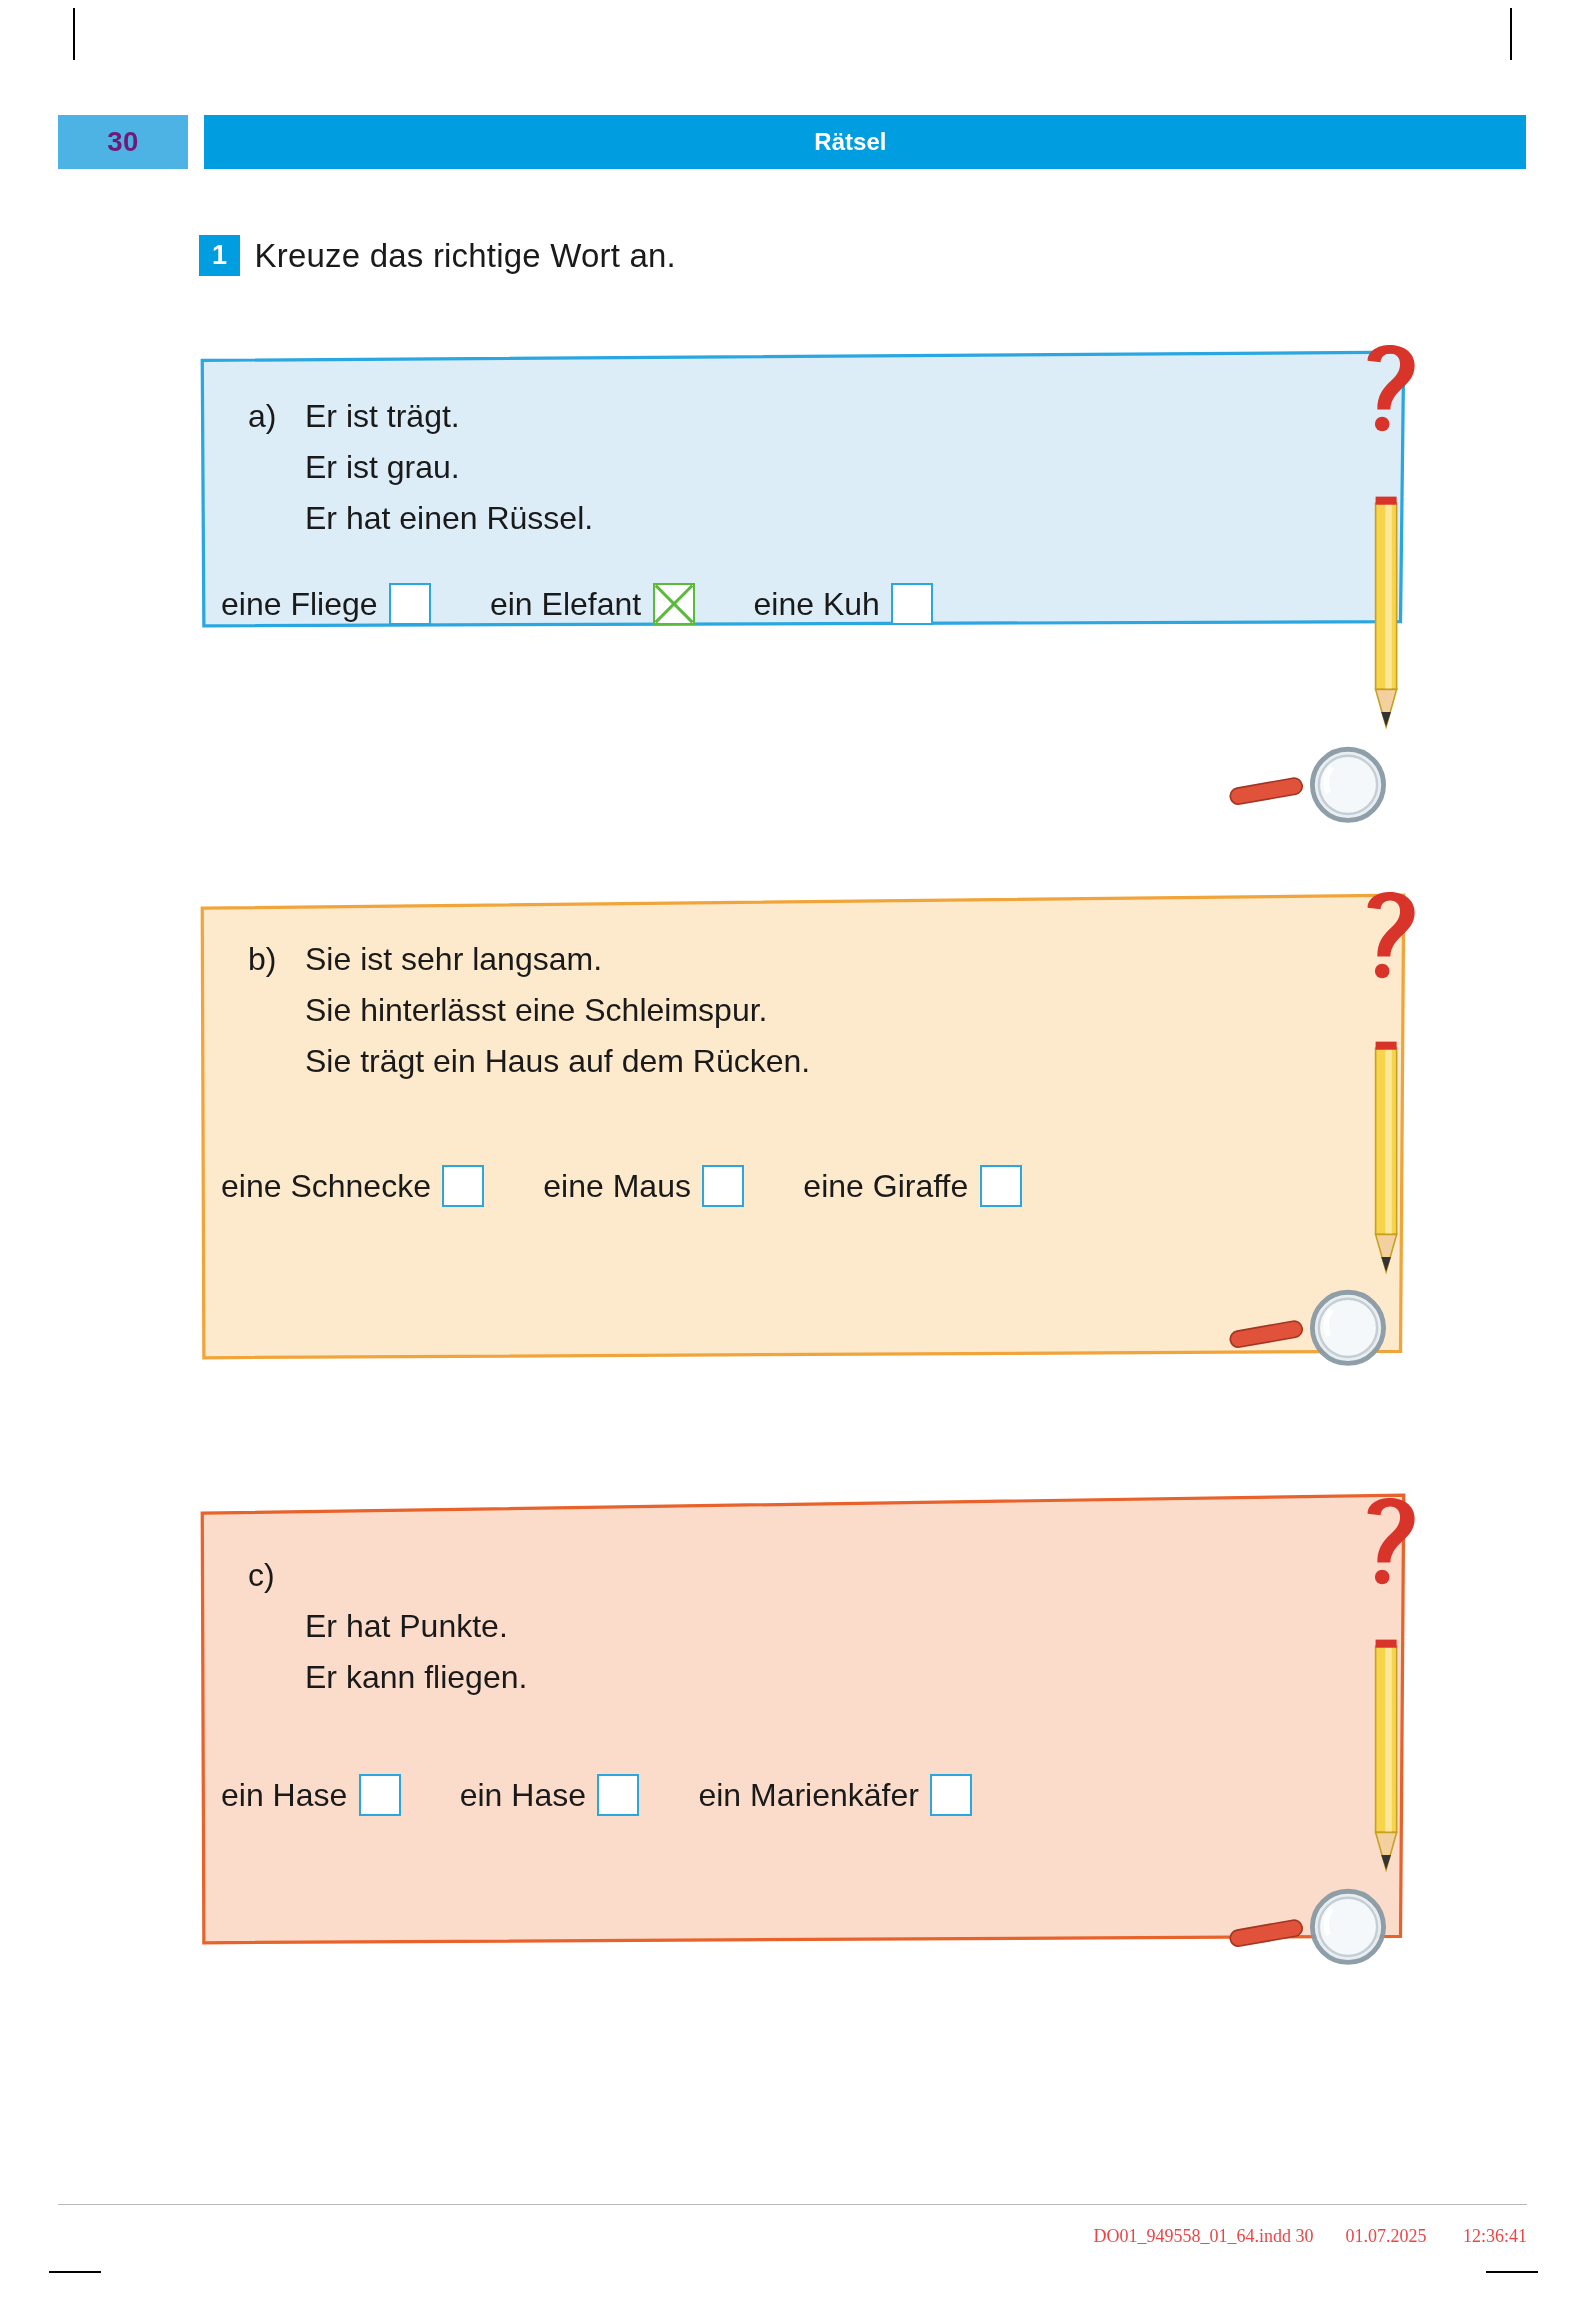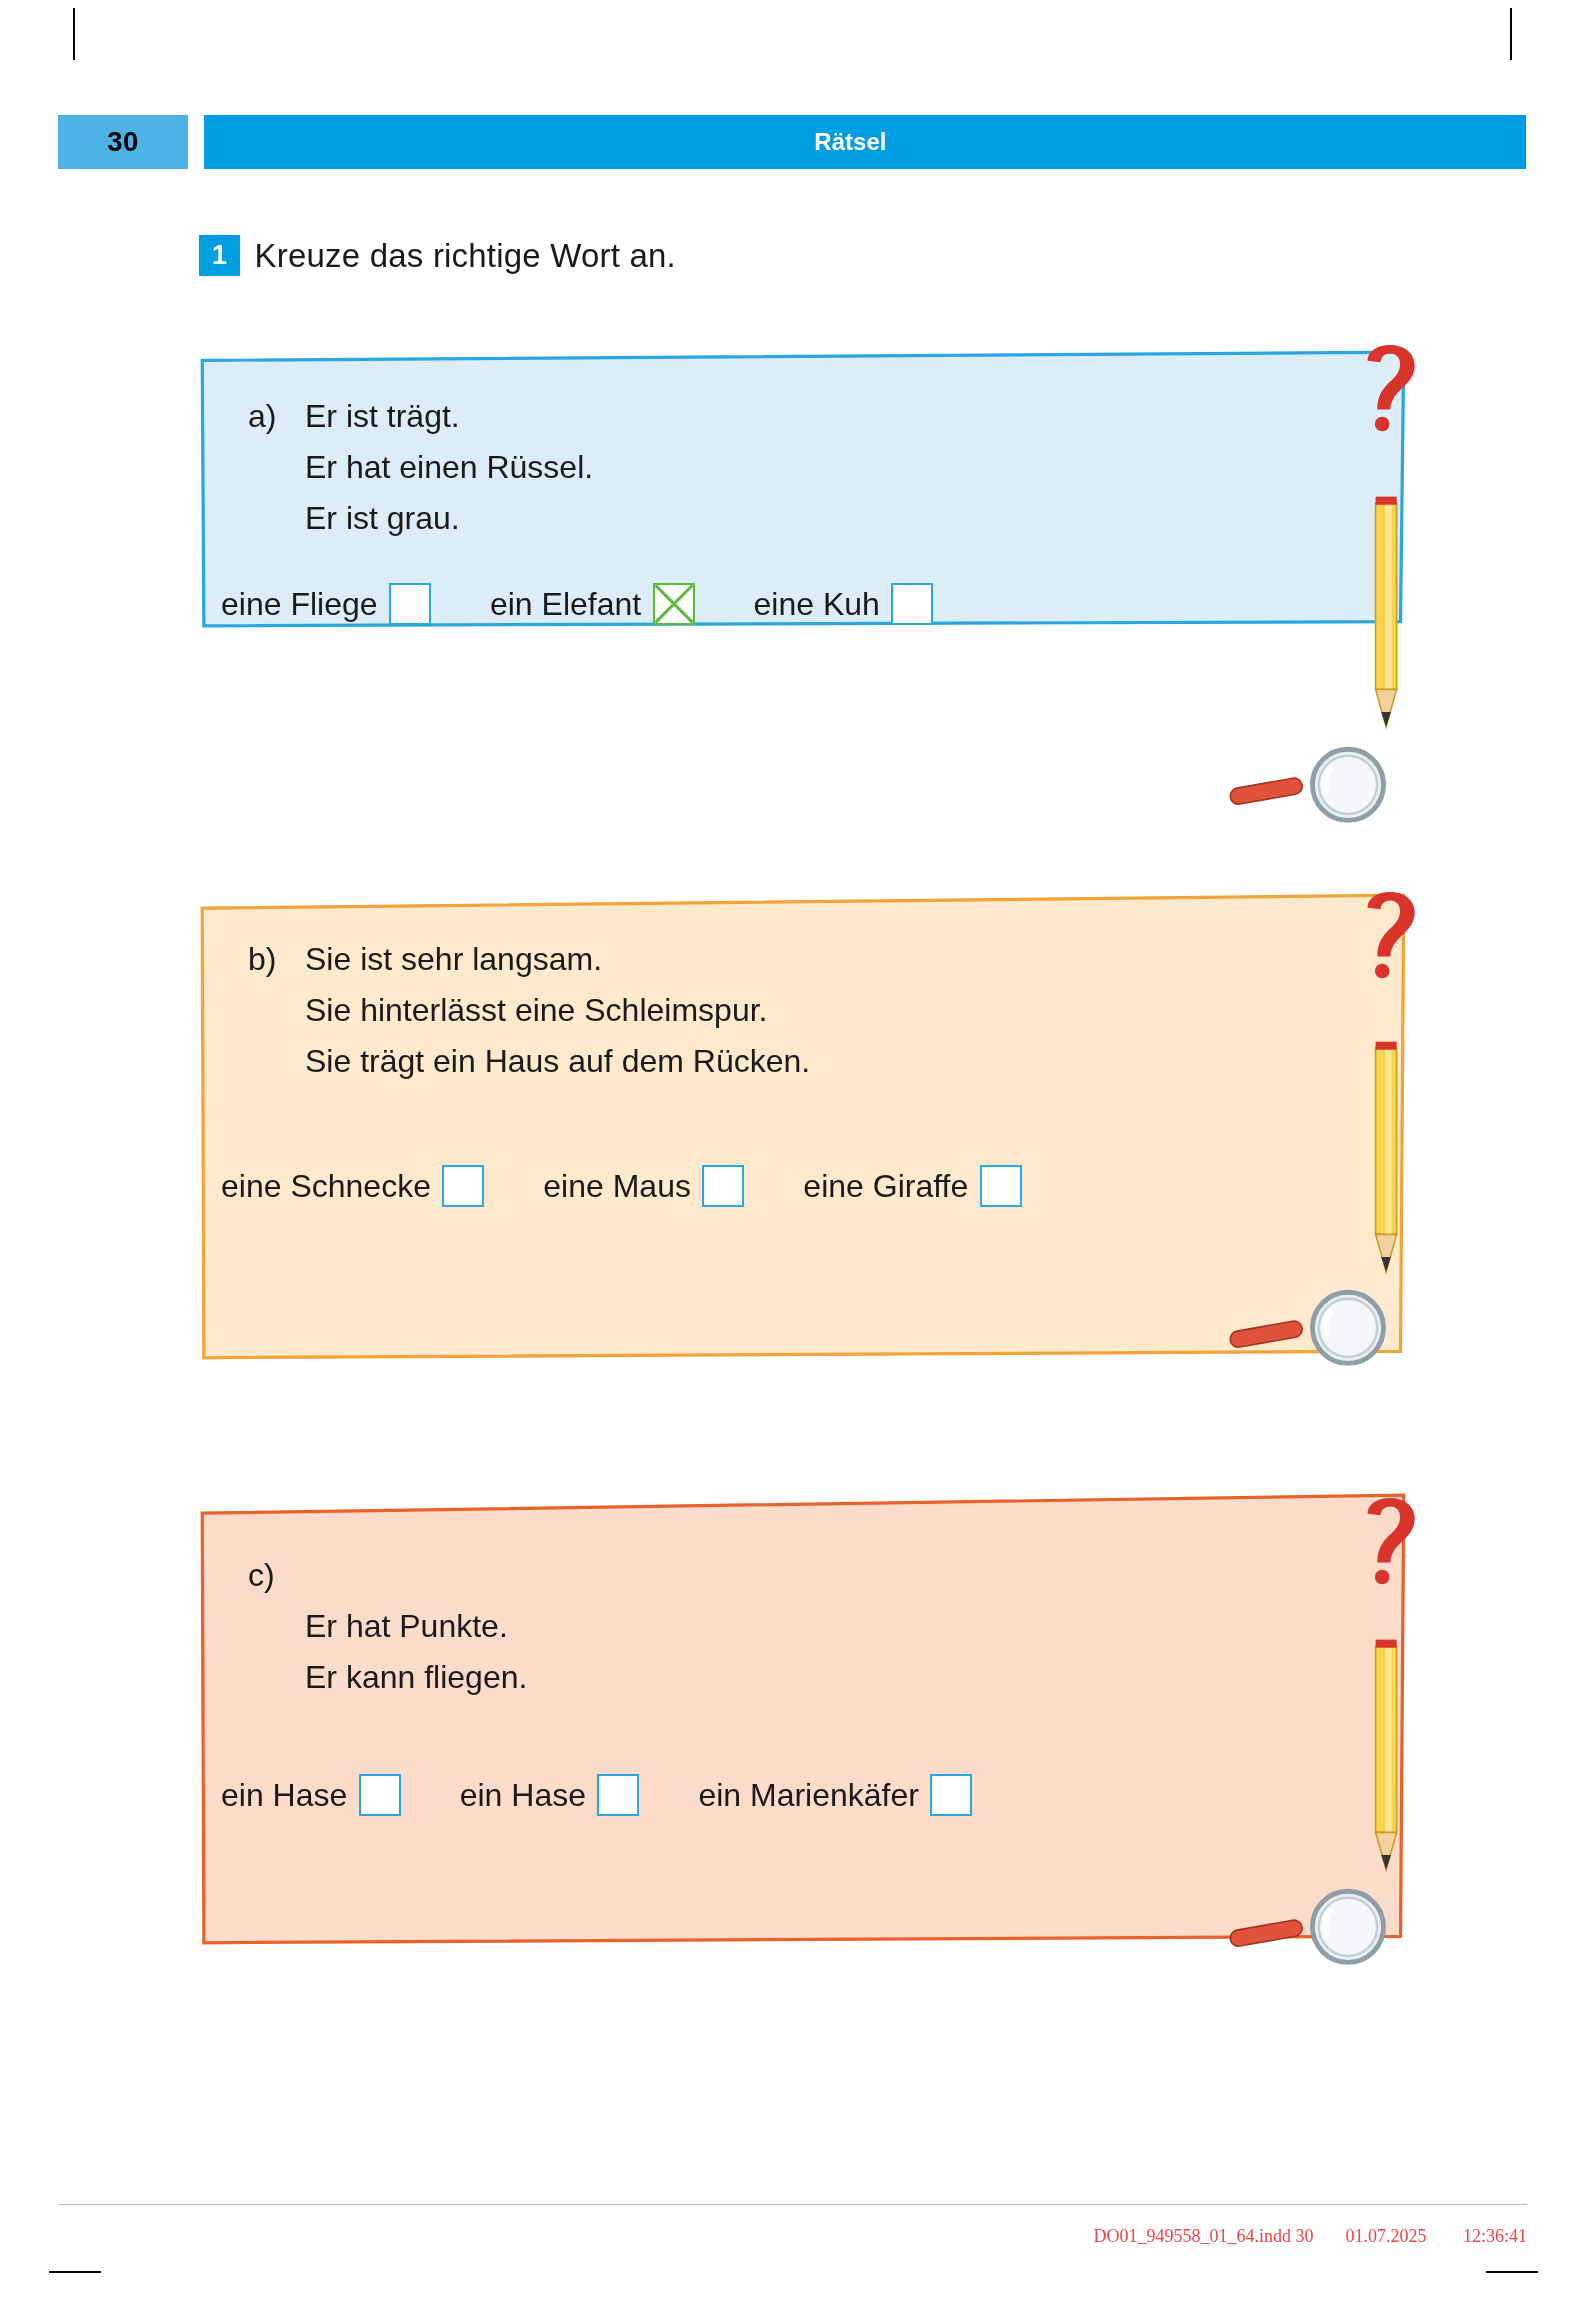--- a/index.html
+++ b/index.html
@@ -32,21 +32,21 @@
     width: 1468px;
     height: 54px;
   }
   .page-number-box {
     position: absolute;
     left: 0;
     top: 0;
     width: 130px;
     height: 54px;
     background: #4cb3e4;
-    color: #000000;
+    color: #701a75;
     font-size: 27.6px;
     font-weight: bold;
     display: flex;
     align-items: center;
     justify-content: center;
     letter-spacing: 0.4px;
   }
   .header-bar {
     position: absolute;
     left: 146px;
@@ -201,22 +201,22 @@
 
 <div class="panel" style="top:349px;height:280px;">
   <svg class="panel-shape" viewBox="0 0 1490 345" preserveAspectRatio="none">
     <polygon points="4,14 1486,4 1482,336 6,341" fill="#dcedf7" stroke="#2aa6e0" stroke-width="4"></polygon>
   </svg>
   <div class="panel-inner">
     <div class="clue-line clue-first">
       <span class="clue-label">a)</span>
       <span>Er ist trägt.</span>
     </div>
+    <div class="clue-line clue-rest">Er ist grau.</div>
     <div class="clue-line clue-rest">Er hat einen Rüssel.</div>
-    <div class="clue-line clue-rest">Er ist grau.</div>
 
     <div class="options-row">
       <div class="option">
         <span class="option-label">eine Fliege</span>
         <span class="checkbox"></span>
       </div>
       <div class="gap"></div>
       <div class="option">
         <span class="option-label">ein Elefant</span>
         <span class="checkbox checked"></span>

